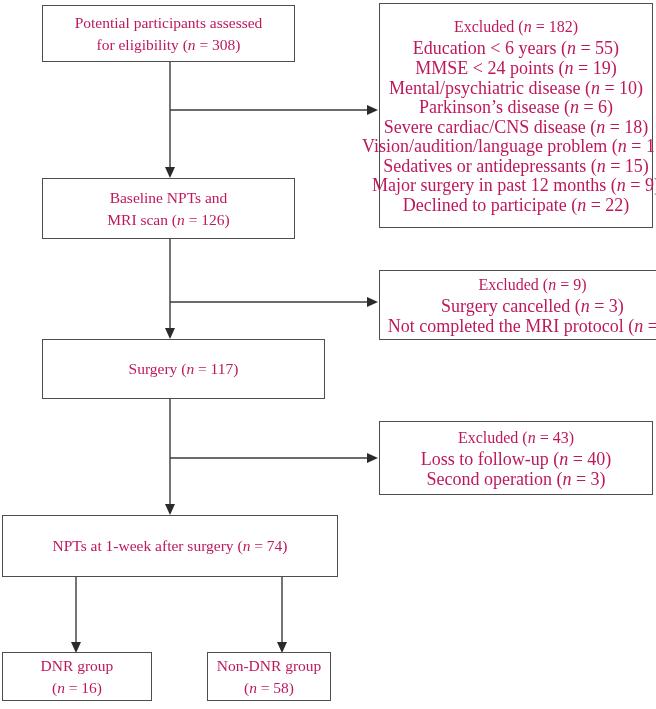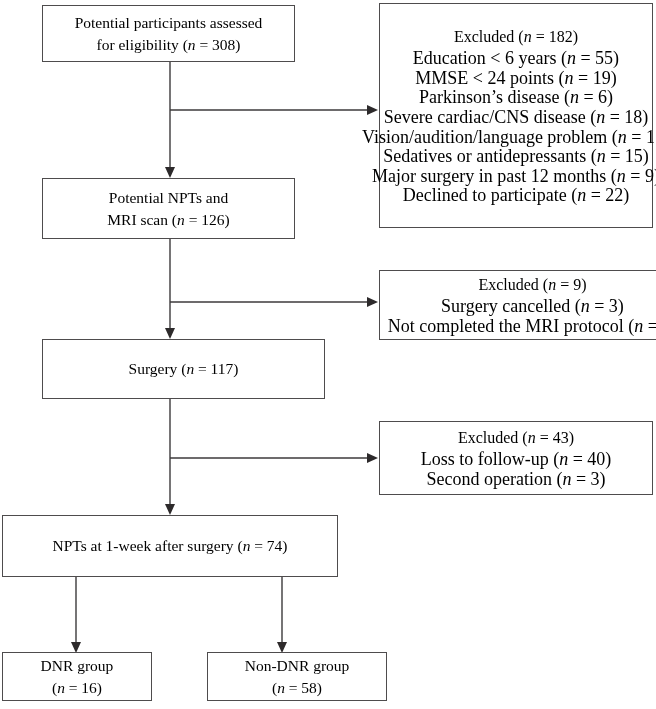--- a/index.html
+++ b/index.html
@@ -1,18 +1,18 @@
 <!DOCTYPE html>
 <html><head>
 <meta charset="utf-8">
 <style>
   html,body{margin:0;padding:0;background:#ffffff;}
   .stage{
     position:relative;width:656px;height:709px;background:#ffffff;
-    font-family:"Liberation Serif","DejaVu Serif",serif;color:#000000;
+    font-family:"Liberation Serif","DejaVu Serif",serif;color:#be185d;
     overflow:hidden;
   }
   .box{
     position:absolute;box-sizing:border-box;border:1px solid #4e4c4d;background:#ffffff;
     display:flex;flex-direction:column;align-items:center;justify-content:center;
     text-align:center;
   }
   .main-box{font-size:15.5px;line-height:22px;}
   .excl-box{padding:2px 20px;}
   .excl-title{font-size:16px;line-height:24px;}
@@ -52,46 +52,47 @@
     <line x1="282" y1="577" x2="282" y2="645"></line>
     <polygon points="282,653 277,642 287,642"></polygon>
   </svg>
 
   <div class="box main-box" style="left:42px;top:5px;width:253px;height:57px">
     <div>Potential participants assessed</div>
     <div>for eligibility (<i>n</i> = 308)</div>
   </div>
 
   <div class="box main-box" style="left:42px;top:178px;width:253px;height:61px">
-    <div>Potential NPTs and</div>
+    <div>Baseline NPTs and</div>
     <div>MRI scan (<i>n</i> = 126)</div>
   </div>
 
   <div class="box main-box" style="left:42px;top:339px;width:283px;height:60px">
     <div>Surgery (<i>n</i> = 117)</div>
   </div>
 
   <div class="box main-box" style="left:2px;top:515px;width:336px;height:62px">
     <div>NPTs at 1-week after surgery (<i>n</i> = 74)</div>
   </div>
 
   <div class="box main-box" style="left:2px;top:652px;width:150px;height:49px">
     <div>DNR group</div>
     <div>(<i>n</i> = 16)</div>
   </div>
 
-  <div class="box main-box" style="left:207px;top:652px;width:180px;height:49px">
+  <div class="box main-box" style="left:207px;top:652px;width:124px;height:49px">
     <div>Non-DNR group</div>
     <div>(<i>n</i> = 58)</div>
   </div>
 
   <div class="box excl-box" style="left:379px;top:3px;width:274px;height:225px">
     <div class="excl-title">Excluded (<i>n</i> = 182)</div>
     <div class="excl-item">Education &lt; 6 years (<i>n</i> = 55)</div>
     <div class="excl-item">MMSE &lt; 24 points (<i>n</i> = 19)</div>
+    <div class="excl-item">Mental/psychiatric disease (<i>n</i> = 10)</div>
     <div class="excl-item">Parkinson’s disease (<i>n</i> = 6)</div>
     <div class="excl-item">Severe cardiac/CNS disease (<i>n</i> = 18)</div>
     <div class="excl-item">Vision/audition/language problem (<i>n</i> = 17)</div>
     <div class="excl-item">Sedatives or antidepressants (<i>n</i> = 15)</div>
     <div class="excl-item">Major surgery in past 12 months (<i>n</i> = 9)</div>
     <div class="excl-item">Declined to participate (<i>n</i> = 22)</div>
   </div>
 
   <div class="box excl-box" style="left:379px;top:270px;width:307px;height:70px">
     <div class="excl-title">Excluded (<i>n</i> = 9)</div>

